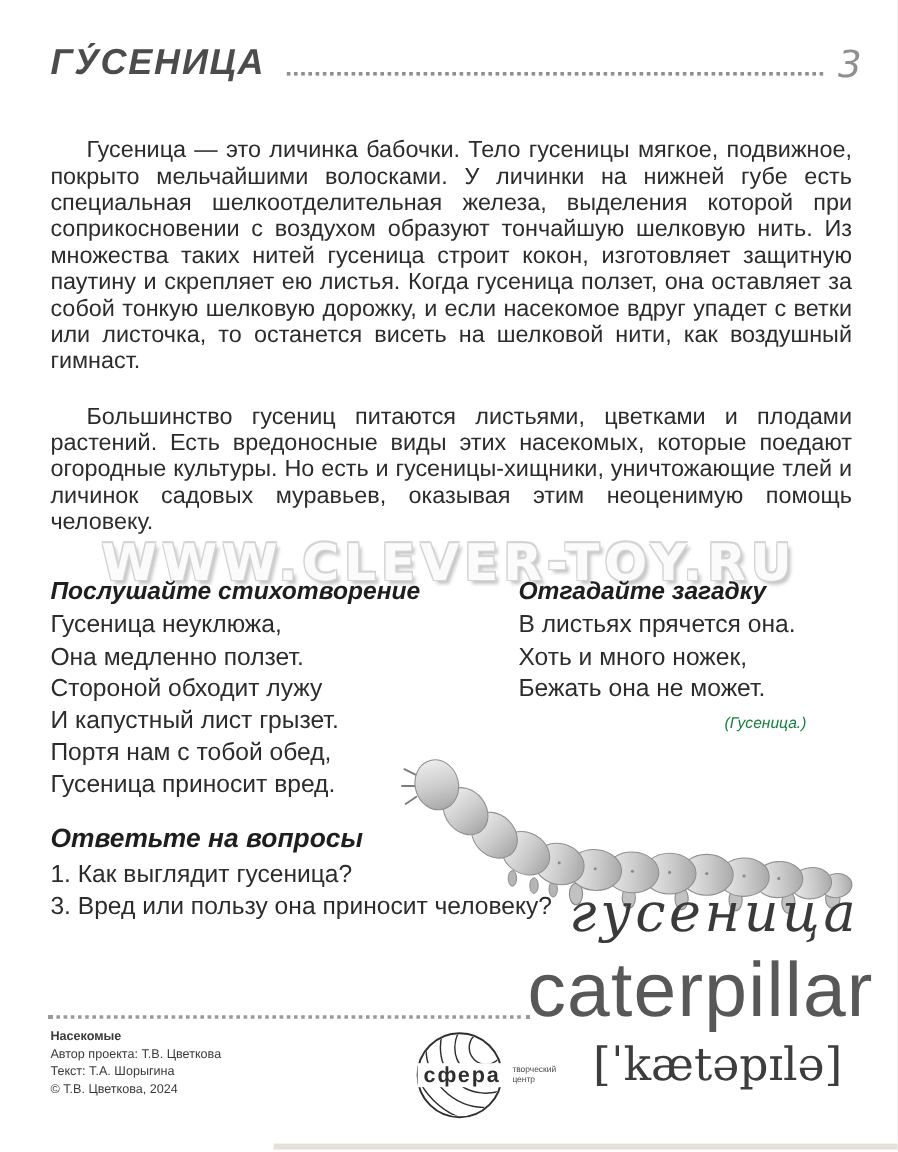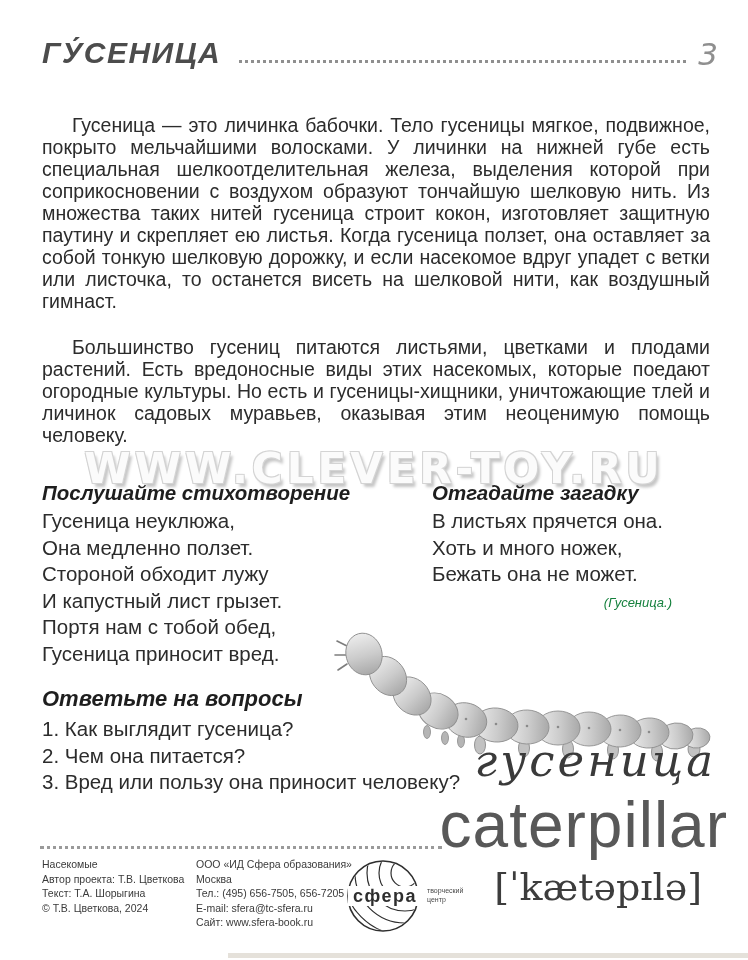--- a/index.html
+++ b/index.html
@@ -71,21 +71,21 @@
   }
   .vocab-transcription {
     font-family:"DejaVu Serif", serif; font-size:38px; color:#3d3d3d;
     margin-top:9px; margin-right:26px; line-height:1.05;
   }
   
   .footer { position:absolute; top:846px; left:40px; width:680px; z-index:4; }
   .footer-rule { width:402px; border-top:3px dotted #9a9a9a; margin-bottom:8px; }
   .footer-cols { position:relative; height:90px; font-size:10.5px; line-height:14.5px; color:#3a3a3a; }
   .footer-col1 { position:absolute; left:2px; top:0; width:150px; }
-  .footer-col1 .series { font-weight:normal; }
+  .footer-col1 .series { font-weight:bold; }
   .footer-col2 { position:absolute; left:156px; top:0; width:170px; }
   .footer-logo { position:absolute; left:305px; top:0; }
   .bottom-strip {
     position:absolute; left:228px; top:953px; width:520px; height:5px;
     background:#cfc8bb; opacity:.55;
   }
 </style>
 </head>
 <body>
 
@@ -177,45 +177,37 @@
         <circle cx="259" cy="108" r="1.3"></circle>
         <circle cx="290" cy="110" r="1.3"></circle>
         <circle cx="319" cy="112" r="1.3"></circle>
       </g>
     </svg>
   </div>
 
   <div class="questions-block">
     <div class="section-heading">Ответьте на вопросы</div>
     <div class="question-line">1. Как выглядит гусеница?</div>
-    <div class="question-line">2. Чем она питается?</div>
     <div class="question-line">3. Вред или пользу она приносит человеку?</div>
   </div>
 
   <div class="vocab">
     <div class="vocab-script">гусеница</div>
     <div class="vocab-english">caterpillar</div>
     <div class="vocab-transcription">[ˈkætəpɪlə]</div>
   </div>
 
   <div class="footer">
     <div class="footer-rule"></div>
     <div class="footer-cols">
       <div class="footer-col1">
         <div class="series">Насекомые</div>
         <div>Автор проекта: Т.В. Цветкова</div>
         <div>Текст: Т.А. Шорыгина</div>
         <div>© Т.В. Цветкова, 2024</div>
-      </div>
-      <div class="footer-col2">
-        <div>ООО «ИД Сфера образования»</div>
-        <div>Москва</div>
-        <div>Тел.: (495) 656-7505, 656-7205</div>
-        <div>E-mail: sfera@tc-sfera.ru</div>
-        <div>Сайт: www.sfera-book.ru</div>
       </div>
       <div class="footer-logo">
         <svg width="126" height="80" viewBox="0 0 126 80">
           <defs>
             <clipPath id="logoclip">
                 <circle cx="38" cy="39" r="34"></circle>
               </clipPath>
           </defs>
           <circle cx="38" cy="39" r="35" fill="none" stroke="#2e2e2e" stroke-width="1.6"></circle>
           <g clip-path="url(#logoclip)" fill="none" stroke="#2e2e2e" stroke-width="1.2">

